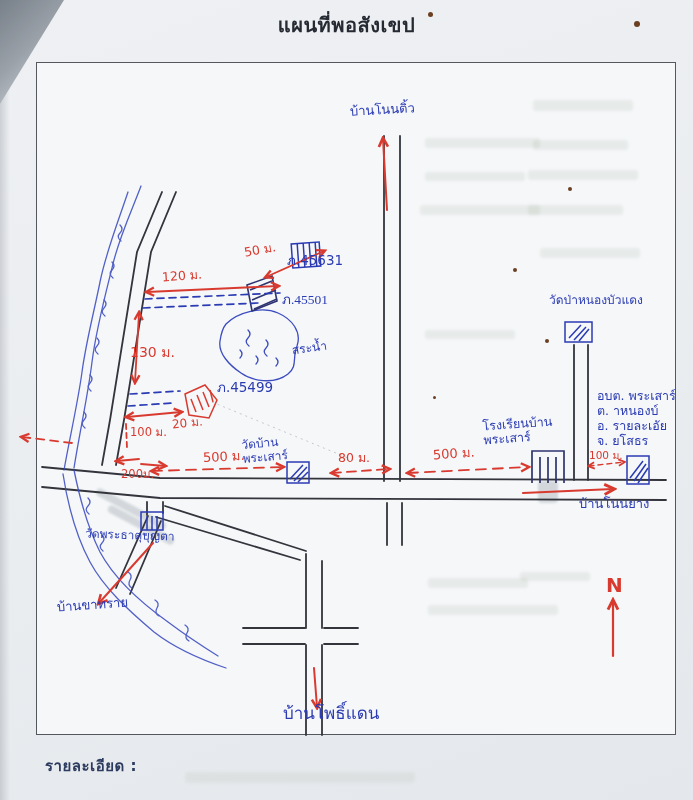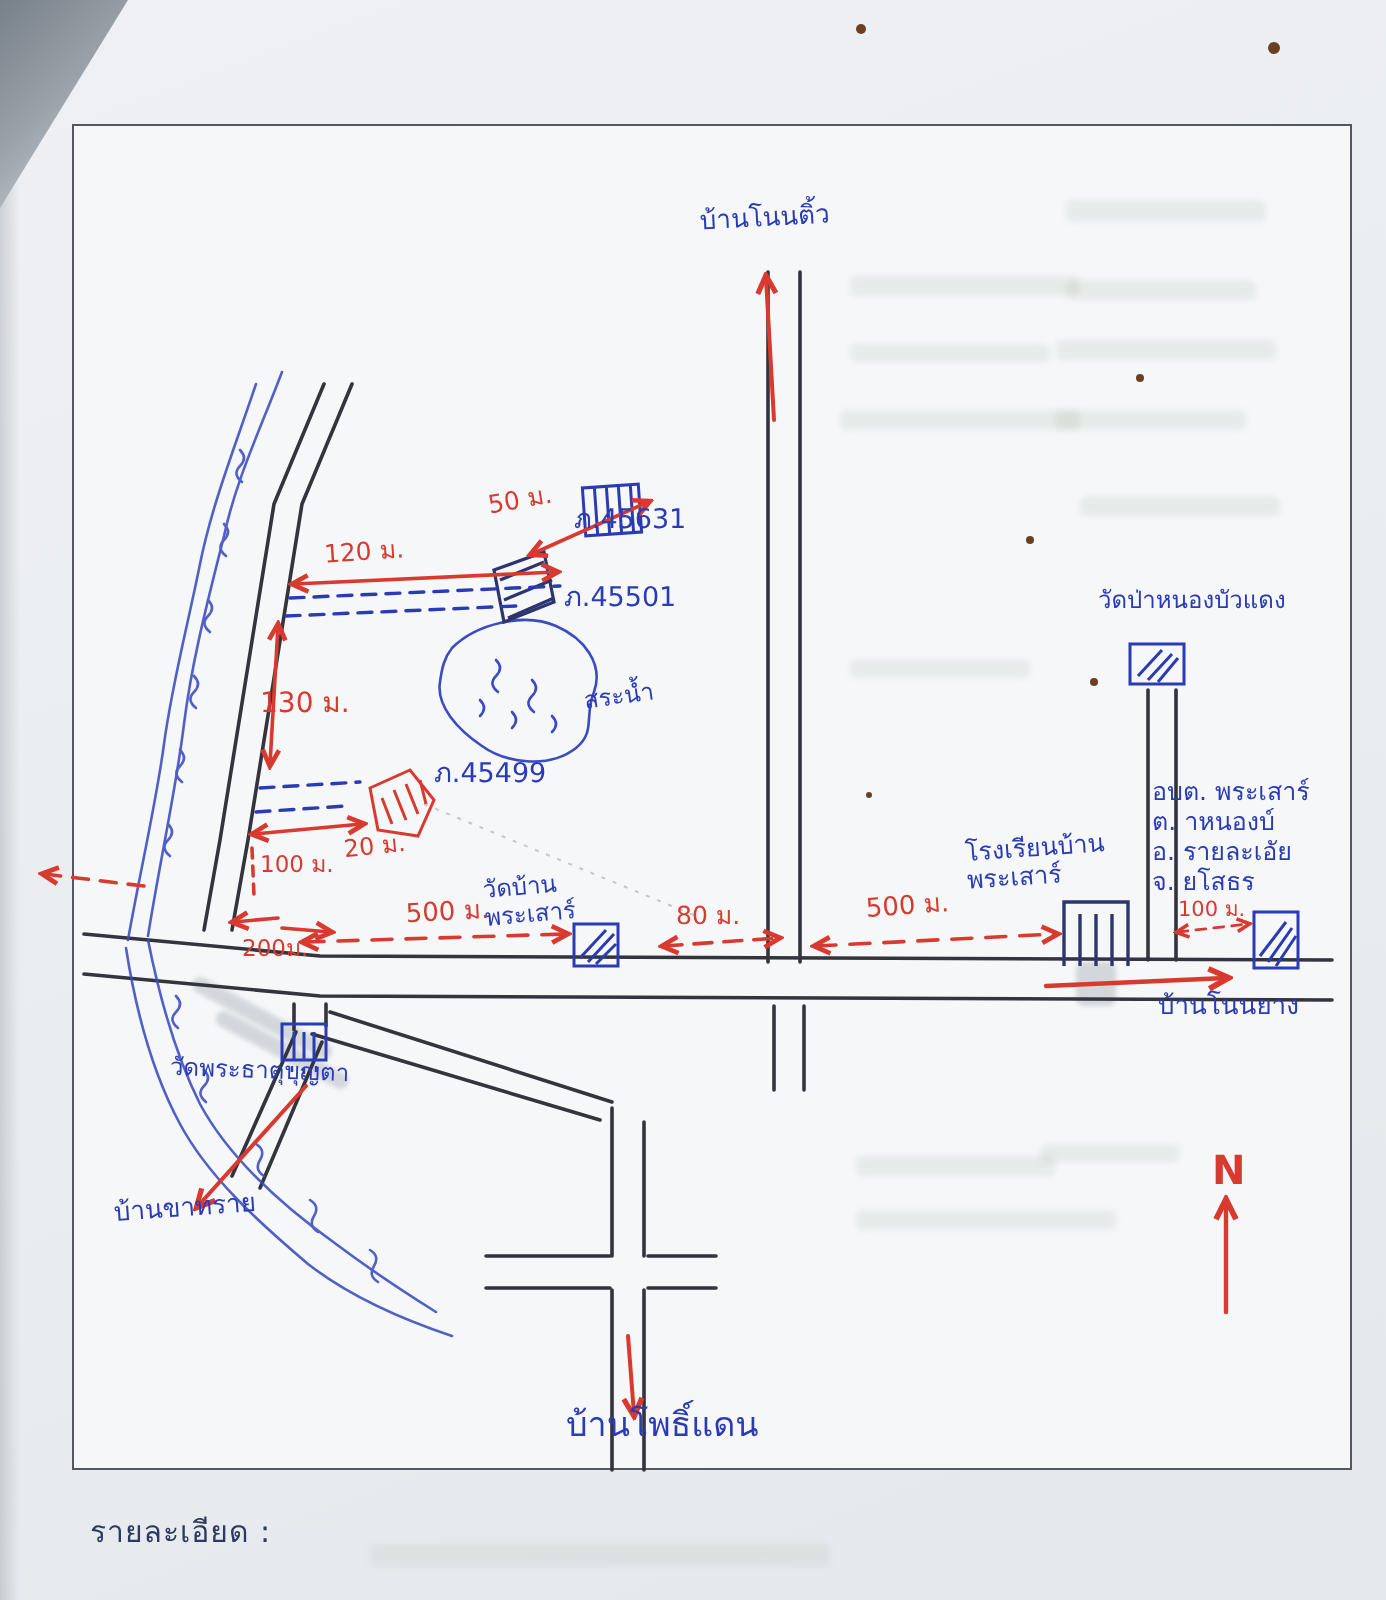--- a/index.html
+++ b/index.html
@@ -13,33 +13,34 @@
         clip-path:polygon(0 0,64px 0,0 104px);
         background:linear-gradient(135deg,#788089 0%,#9aa1a9 45%,#c2c7cd 78%,#e4e7eb 100%);}
   .map-frame{position:absolute;left:36px;top:62px;width:640px;height:673px;
         border:1.6px solid #54575e;background:#f5f7f9;box-sizing:border-box;}
   svg.art{position:absolute;left:0;top:0;width:693px;height:800px;pointer-events:none;}
   .lbl{position:absolute;white-space:nowrap;line-height:1.15;}
   .blue{color:#2b3bb3;}
   .red{color:#d93a2f;}
   .ink{color:#262a33;}
   .title{left:0;right:0;top:14px;text-align:center;font-size:20px;font-weight:bold;letter-spacing:.5px;}
-  .details{left:45px;top:758px;font-size:15px;font-weight:normal;color:#2b3a5e;letter-spacing:.5px;}
+  .details{left:45px;top:758px;font-size:15px;font-weight:bold;color:#2b3a5e;letter-spacing:.5px;}
   .hand{font-size:12.5px;}
   .smudge{position:absolute;background:#93a089;opacity:.14;border-radius:3px;filter:blur(1.5px);}
   .graystreak{position:absolute;background:#aab2b8;opacity:.45;border-radius:4px;filter:blur(1px);}
   .speck{position:absolute;border-radius:50%;background:#6b3f22;}
 </style>
 </head>
 <body>
 
 <div id="scan">
 
   <div class="corner-fold"></div>
 
+  <div class="lbl title ink">แผนที่พอสังเขป</div>
 
   <div class="map-frame"></div>
 
   <div class="smudge" style="left:533px;top:100px;width:100px;height:11px;"></div>
   <div class="smudge" style="left:425px;top:138px;width:115px;height:10px;"></div>
   <div class="smudge" style="left:533px;top:140px;width:95px;height:10px;"></div>
   <div class="smudge" style="left:425px;top:172px;width:100px;height:9px;"></div>
   <div class="smudge" style="left:528px;top:170px;width:110px;height:10px;"></div>
   <div class="smudge" style="left:420px;top:205px;width:120px;height:10px;"></div>
   <div class="smudge" style="left:528px;top:205px;width:95px;height:10px;"></div>
@@ -195,21 +196,21 @@
       <line x1="143" y1="308" x2="258" y2="303"></line>
       <line x1="130" y1="394" x2="180" y2="391"></line>
       <line x1="128" y1="406" x2="173" y2="403"></line>
     </g>
   </svg>
 
   <span class="lbl blue hand" style="left:350px;top:103px;font-size:13px;transform:rotate(-3deg);">บ้านโนนติ้ว</span>
 
   <span class="lbl blue" style="left:549px;top:294px;font-size:12px;">วัดป่าหนองบัวแดง</span>
 
-  <div class="lbl blue" style="left:576px;top:388px;font-size:12.5px;line-height:15px;">
+  <div class="lbl blue" style="left:597px;top:388px;font-size:12.5px;line-height:15px;">
     <div>อบต. พระเสาร์</div>
     <div>ต. าหนองบ์</div>
     <div>อ. รายละเอัย</div>
     <div>จ. ยโสธร</div>
   </div>
 
   <div class="lbl blue" style="left:483px;top:417px;font-size:12.5px;transform:rotate(-4deg);">
     <div>โรงเรียนบ้าน</div>
     <div>พระเสาร์</div>
   </div>
@@ -219,21 +220,21 @@
     <div>พระเสาร์</div>
   </div>
 
   <span class="lbl blue" style="left:579px;top:497px;font-size:13px;">บ้านโนนยาง</span>
   <span class="lbl blue" style="left:85px;top:529px;font-size:12px;transform:rotate(2deg);">วัดพระธาตุบุญตา</span>
   <span class="lbl blue" style="left:57px;top:598px;font-size:13px;transform:rotate(-4deg);">บ้านขาทราย</span>
   <span class="lbl blue" style="left:283px;top:704px;font-size:17px;">บ้านโพธิ์แดน</span>
   <span class="lbl blue" style="left:292px;top:342px;font-size:12px;transform:rotate(-8deg);">สระน้ำ</span>
 
   <span class="lbl blue" style="left:287px;top:226px;font-size:13.5px;margin-top:27px;">ภ.45631</span>
-  <span class="lbl blue" style="left:282px;top:292px;font-size:13.5px;">ภ.45501</span>
+  <span class="lbl blue" style="left:282px;top:292px;font-size:13.5px;font-family:Liberation Serif, serif;">ภ.45501</span>
   <span class="lbl blue" style="left:217px;top:380px;font-size:13.5px;">ภ.45499</span>
 
   <span class="lbl red" style="left:244px;top:243px;font-size:12.5px;transform:rotate(-10deg);">50 ม.</span>
   <span class="lbl red" style="left:162px;top:269px;font-size:12.5px;transform:rotate(-4deg);">120 ม.</span>
   <span class="lbl red" style="left:130px;top:344px;font-size:14px;">130 ม.</span>
   <span class="lbl red" style="left:172px;top:417px;font-size:12px;transform:rotate(-6deg);">20 ม.</span>
   <span class="lbl red" style="left:130px;top:426px;font-size:11.5px;">100 ม.</span>
   <span class="lbl red" style="left:121px;top:444px;font-size:11.5px;margin-top:24px;">200ม.</span>
   <span class="lbl red" style="left:203px;top:450px;font-size:13px;transform:rotate(-3deg);">500 ม.</span>
   <span class="lbl red" style="left:338px;top:451px;font-size:12.5px;">80 ม.</span>

